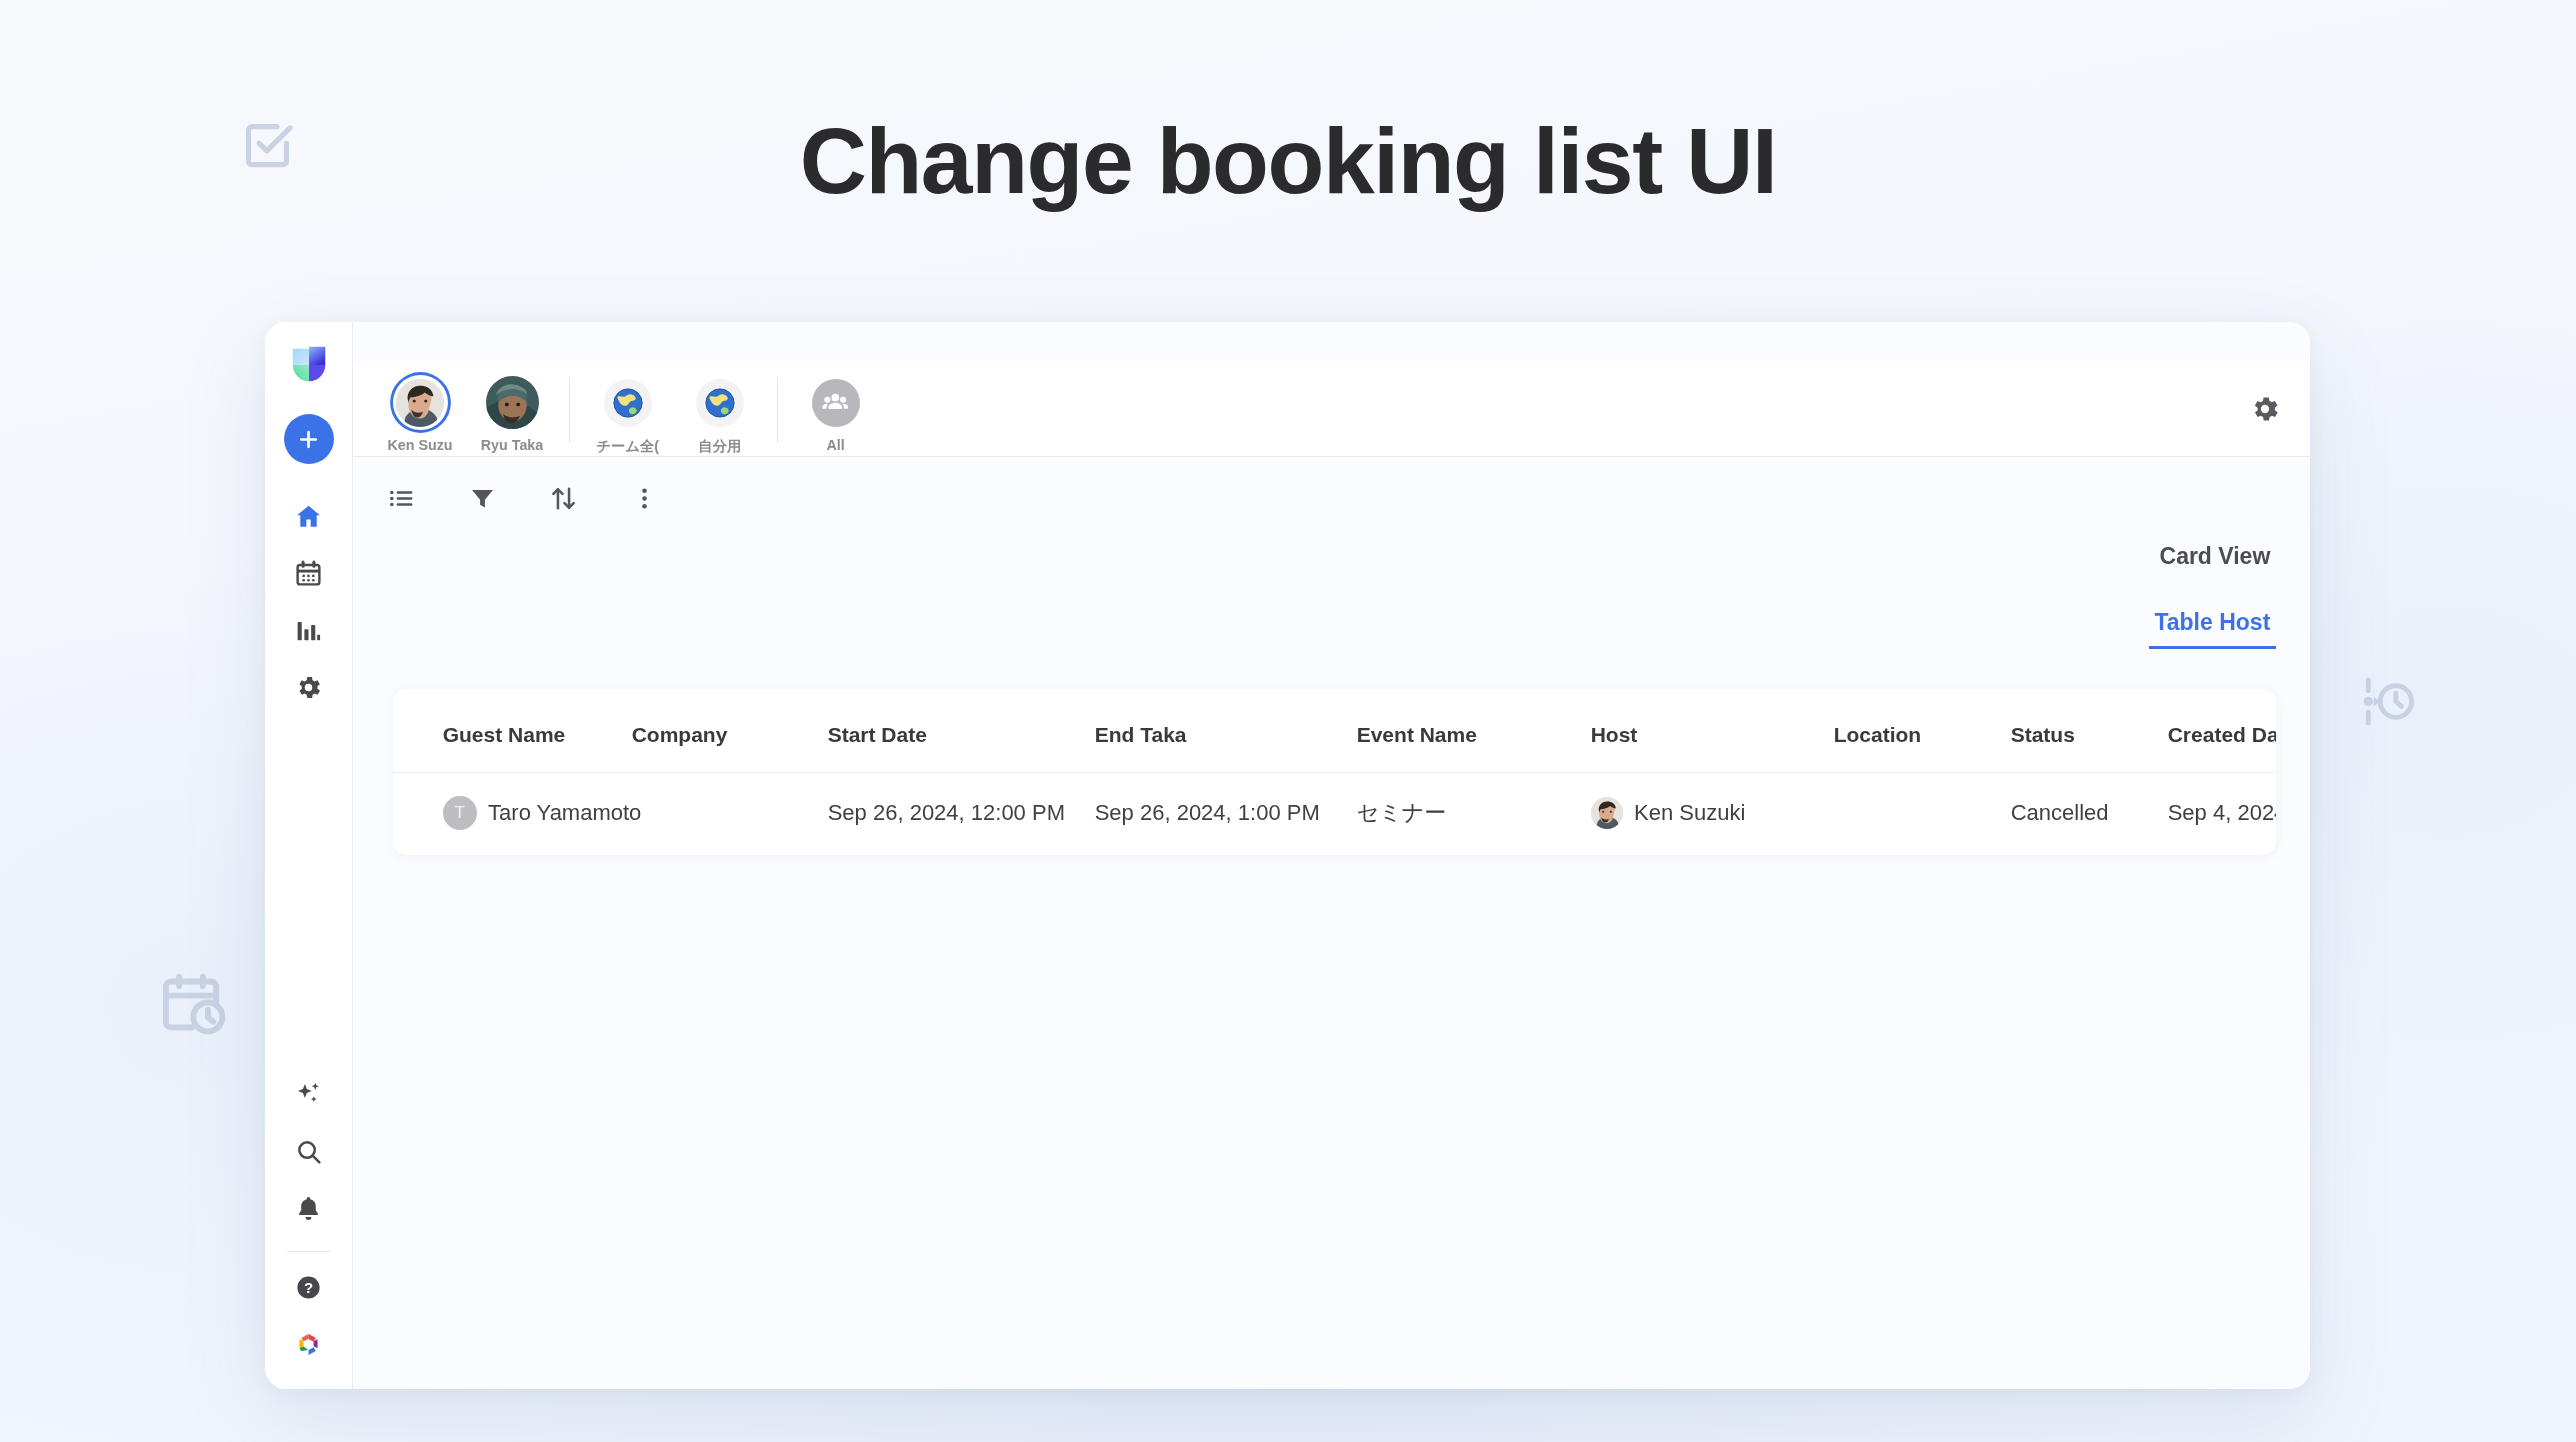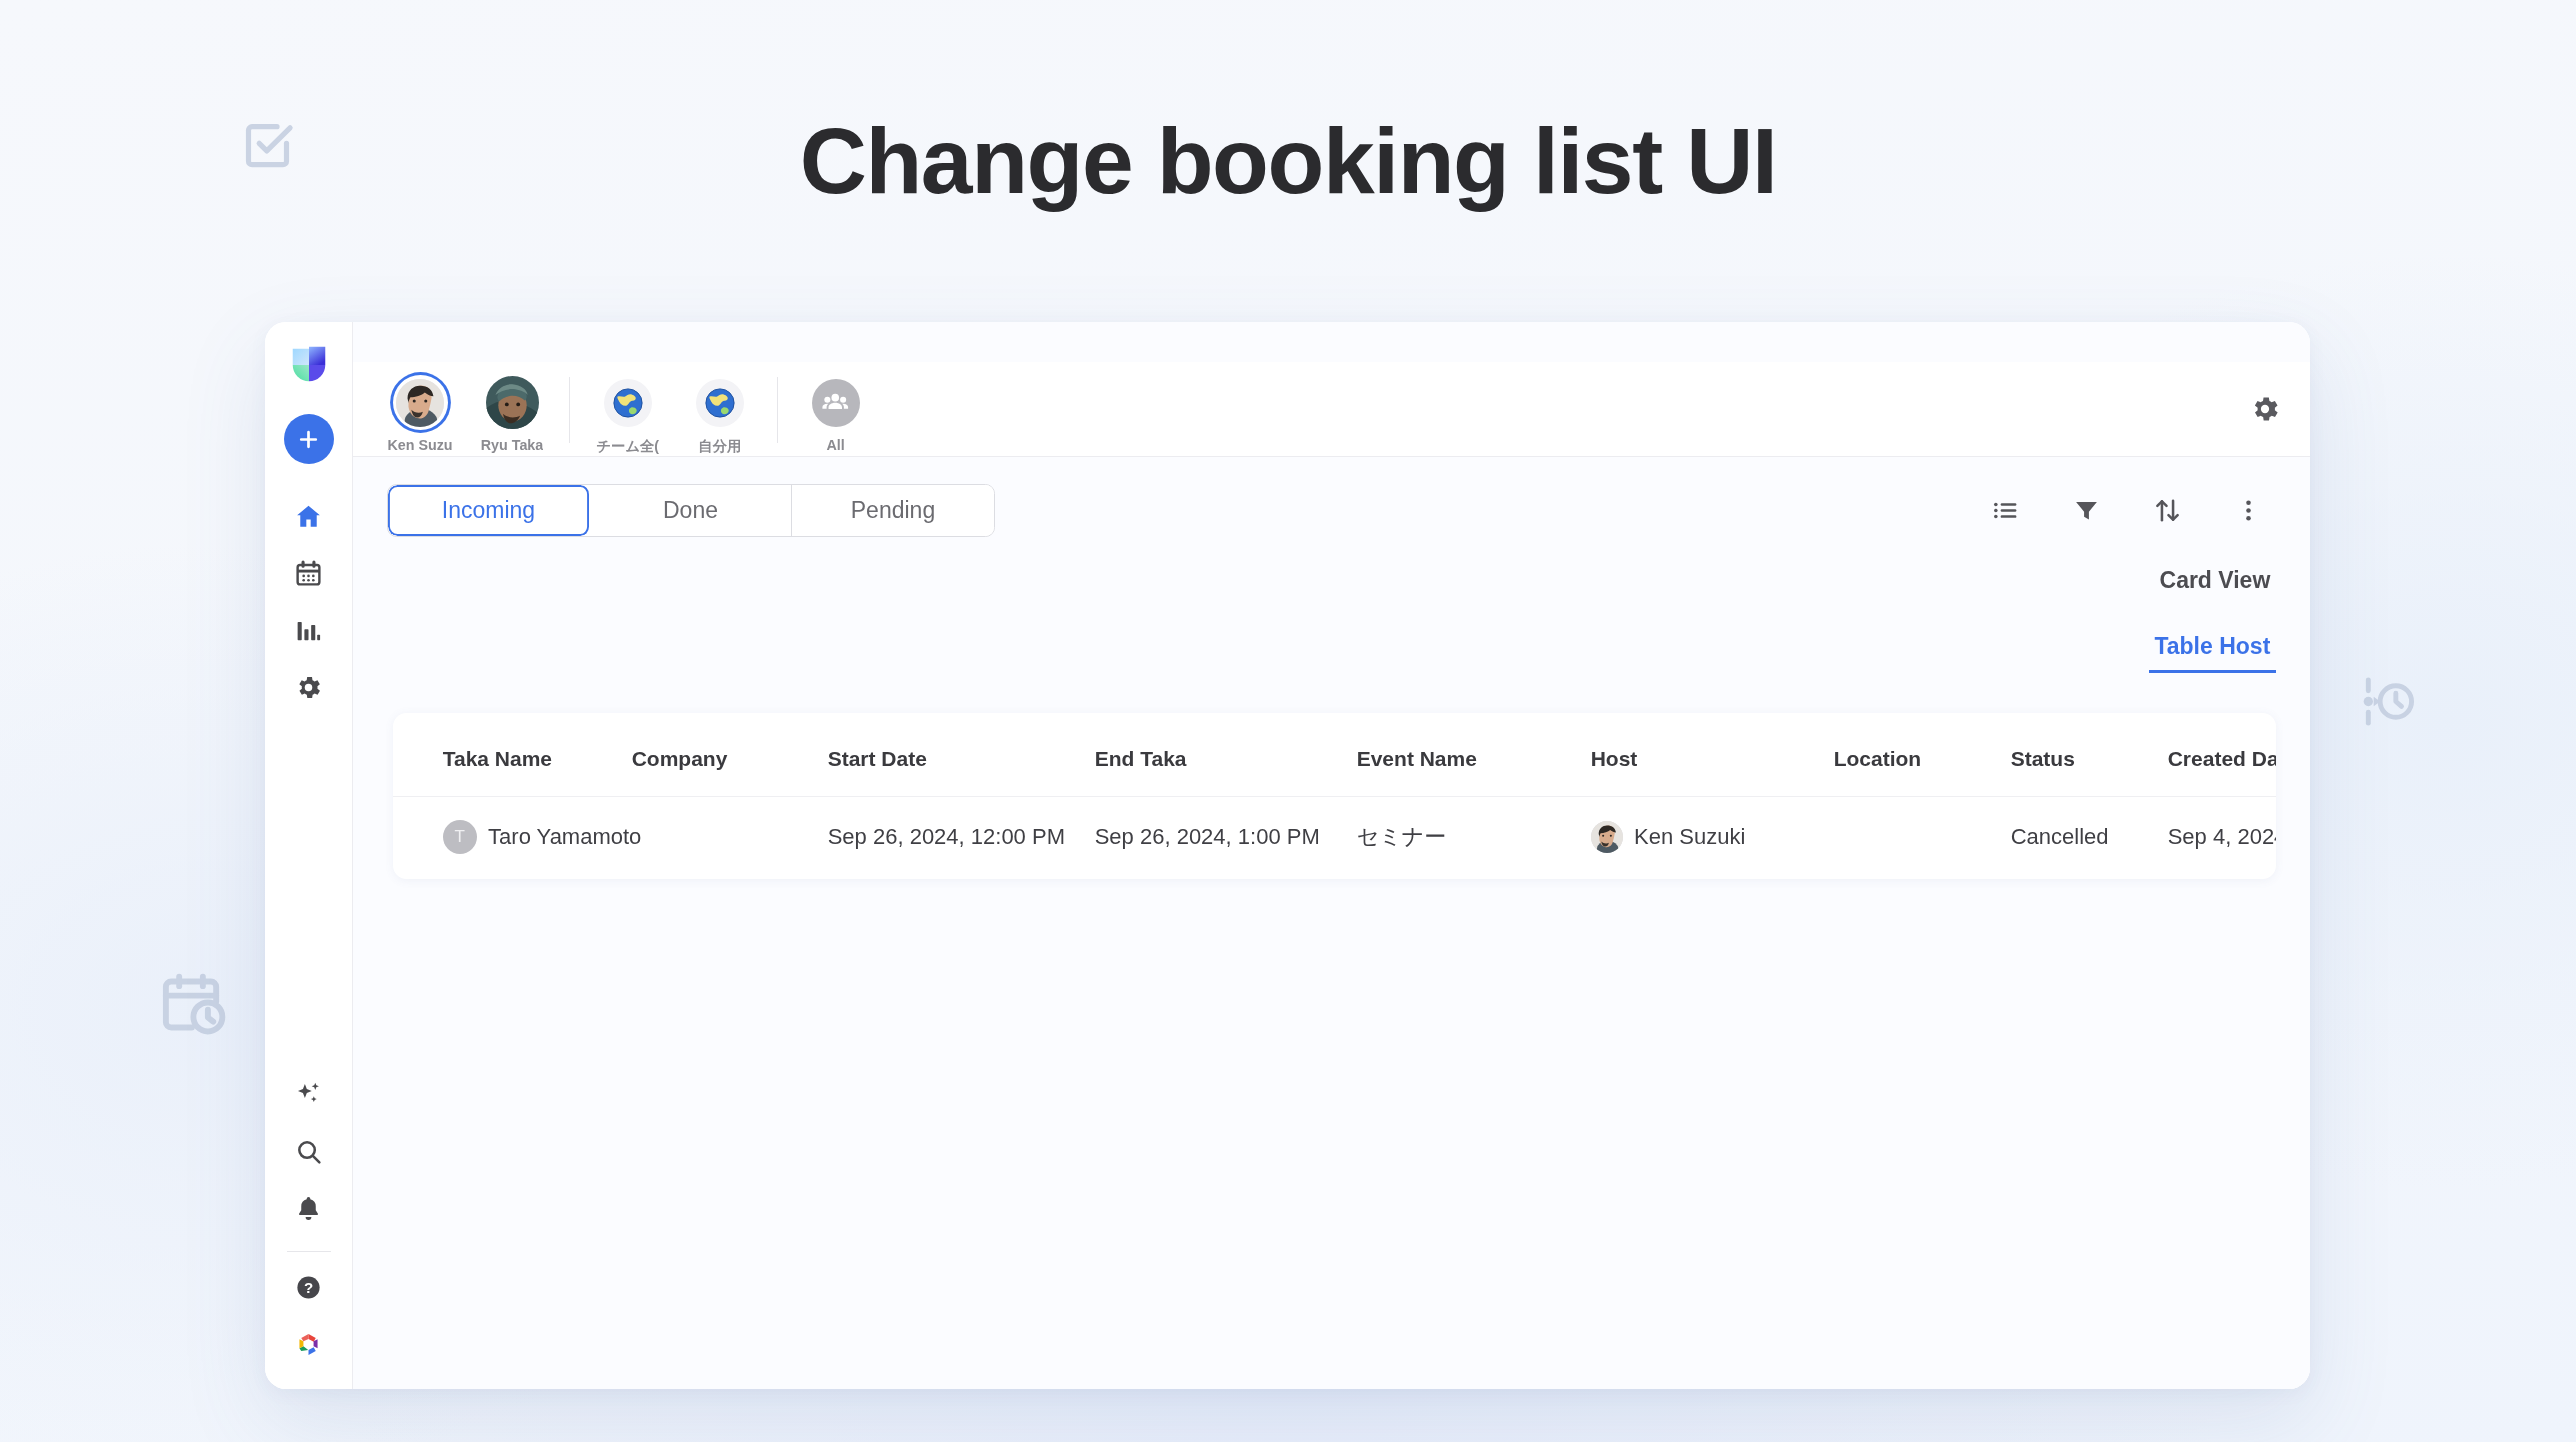--- a/index.html
+++ b/index.html
@@ -498,25 +498,20 @@
           <path d="M19.4 13a7.6 7.6 0 0 0 0-2l2-1.6-2-3.4-2.4 1a7.5 7.5 0 0 0-1.7-1l-.4-2.6h-4l-.4 2.6a7.5 7.5 0 0 0-1.7 1l-2.4-1-2 3.4L6.5 11a7.6 7.6 0 0 0 0 2l-2 1.6 2 3.4 2.4-1a7.5 7.5 0 0 0 1.7 1l.4 2.6h4l.4-2.6a7.5 7.5 0 0 0 1.7-1l2.4 1 2-3.4z"></path>
           <circle cx="12" cy="12" r="3.1" fill="#ffffff"></circle>
         </svg>
       </div>
     </div>
 
 
     <div class="content">
 
       <div class="toolbar-row">
-        <div class="segmented">
-          <div class="seg active">Incoming</div>
-          <div class="seg">Done</div>
-          <div class="seg">Pending</div>
-        </div>
 
         <div class="tool-icons">
           <div class="tool-ico">
             <svg width="29" height="29" viewBox="0 0 24 24" fill="currentColor">
               <circle cx="4" cy="7" r="1.5"></circle>
                 <rect x="8" y="6" width="13" height="2.1" rx="1"></rect>
               <circle cx="4" cy="12" r="1.5"></circle>
                 <rect x="8" y="11" width="13" height="2.1" rx="1"></rect>
               <circle cx="4" cy="17" r="1.5"></circle>
                 <rect x="8" y="16" width="13" height="2.1" rx="1"></rect>
@@ -547,21 +542,21 @@
 
       <div class="view-tabs">
         <div class="view-tab">Card View</div>
         <div class="view-tab active">Table Host</div>
       </div>
 
       <div class="table-card">
         <table>
           <thead>
             <tr>
-              <th class="c-guest">Taka Name</th>
+              <th class="c-guest">Guest Name</th>
               <th class="c-company">Company</th>
               <th class="c-start">Start Date</th>
               <th class="c-end">End Taka</th>
               <th class="c-event">Event Name</th>
               <th class="c-host">Host</th>
               <th class="c-loc">Location</th>
               <th class="c-status">Status</th>
               <th class="c-created">Created Date</th>
             </tr>
           </thead>

